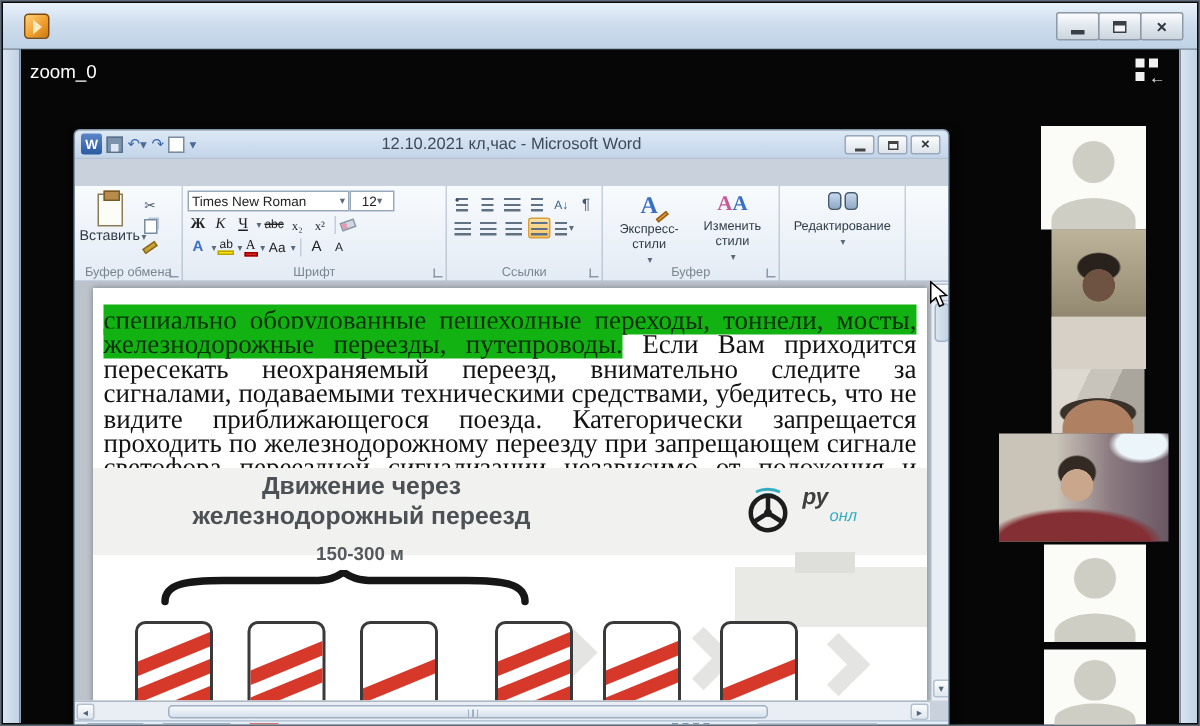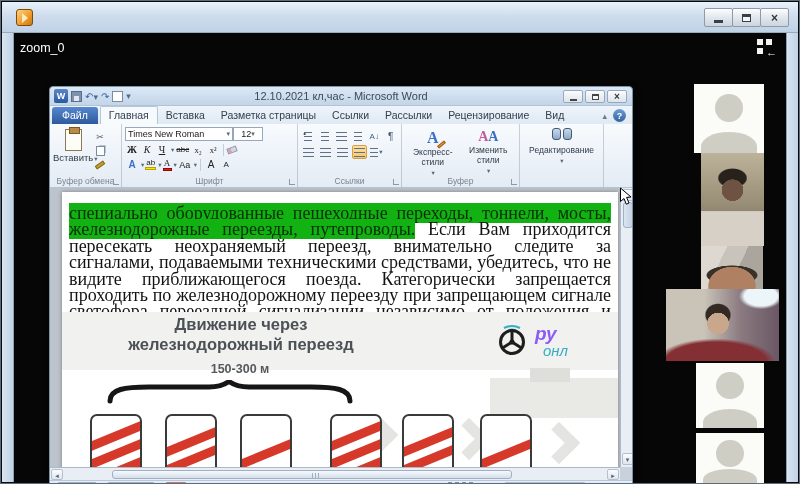--- a/index.html
+++ b/index.html
@@ -129,22 +129,22 @@
     text-align:justify;color:#131313;}
   .hl{background:#12b212;color:#0a2e0a;}
   
   .fig-band{position:absolute;left:0;right:0;top:120px;height:58px;background:#f1f1ef;}
   .fig-title{position:absolute;left:40px;top:122px;width:278px;text-align:center;font-weight:bold;
     font-size:16.5px;line-height:20px;color:#4c5156;}
   .fig-dist{position:absolute;left:78px;top:170px;width:200px;text-align:center;font-weight:bold;font-size:12.5px;color:#55595d;}
   .fig-brace{position:absolute;left:43px;top:188px;}
   .fig-logo{position:absolute;left:432px;top:128px;display:flex;align-items:flex-start;gap:5px;}
   .logo-txt{line-height:1;margin-top:4px;}
-  .logo-main{font-size:19px;font-weight:bold;font-style:italic;color:#8b5cf6;}
-  .logo-sub{font-size:15px;font-style:italic;color:#35aec1;margin-left:8px;}
+  .logo-main{font-size:15px;font-weight:bold;font-style:italic;color:#404040;}
+  .logo-sub{font-size:11px;font-style:italic;color:#35aec1;margin-left:18px;}
   .chev{position:absolute;width:30px;height:30px;border-top:11px solid #e4e4e2;border-right:11px solid #e4e4e2;transform:rotate(45deg);}
   .blob{position:absolute;background:#e9e9e6;}
   .sign{position:absolute;top:222px;width:52px;height:62px;background:#fff;border:2px solid #3a3a3a;border-radius:7px;overflow:hidden;}
   .sign svg{position:absolute;left:-2px;top:-2px;}
   
   .w-vscroll{position:absolute;left:570px;top:101px;width:14px;height:279px;background:#e9eef5;border-left:1px solid #aeb9c6;}
   .vs-btn{width:12px;height:12px;margin:1px auto;font-size:7px;color:#55667a;text-align:center;line-height:12px;
     background:linear-gradient(#fbfcfd,#dfe6ee);border:1px solid #b3c0cf;border-radius:2px;}
   .vs-thumb{width:10px;height:26px;margin:1px auto;background:linear-gradient(90deg,#dbe5f0,#c2d2e3);border:1px solid #9fb0c4;border-radius:3px;}
   .vs-bottom{position:absolute;bottom:1px;left:0;right:0;}
@@ -234,35 +234,20 @@
             </div>
           <div class="wc">
               <span class="g-max"></span>
             </div>
           <div class="wc">
               <span class="g-close">×</span>
             </div>
         </div>
       </div>
 
-      <div class="w-tabs">
-
-        <span class="wtab file">Файл</span>
-          <span class="wtab active">Главная</span>
-          <span class="wtab">Вставка</span>
-          <span class="wtab">Разметка страницы</span>
-          <span class="wtab">Ссылки</span>
-          <span class="wtab">Рассылки</span>
-          <span class="wtab">Рецензирование</span>
-          <span class="wtab">Вид</span>
-          <div class="tabs-right">
-          <span class="collapse-ic">▴</span>
-          <span class="help-ic">?</span>
-        </div>
-      </div>
 
       <div class="w-ribbon">
         <div class="rgroup g-clip">
           <div class="paste-big">
             <div class="ico-clipboard"></div>
             <span>Вставить</span><span class="tiny-arr">▾</span>
           </div>
           <div class="clip-col">
             <span class="mini-ic">✂</span>
             <span class="mini-ic">

